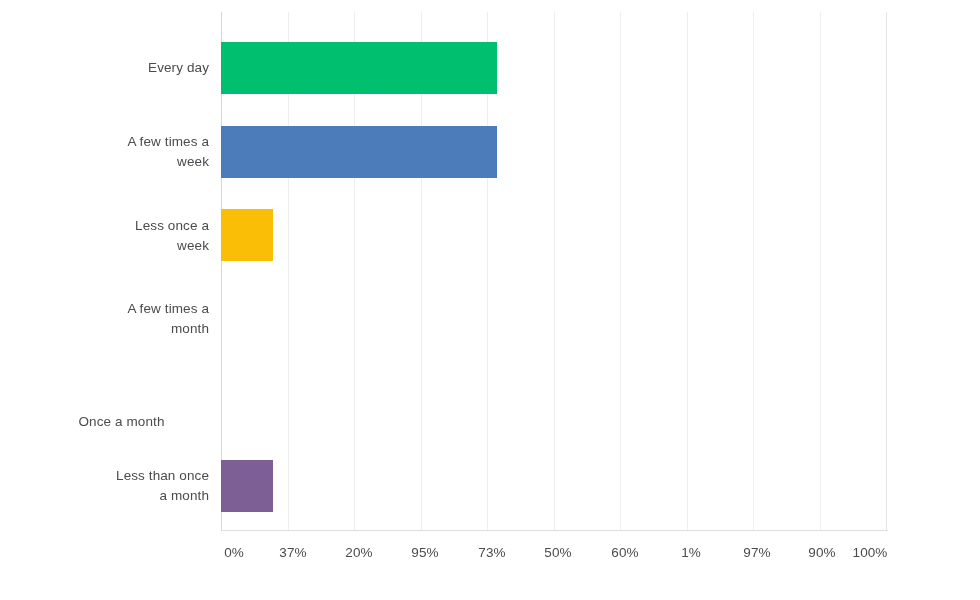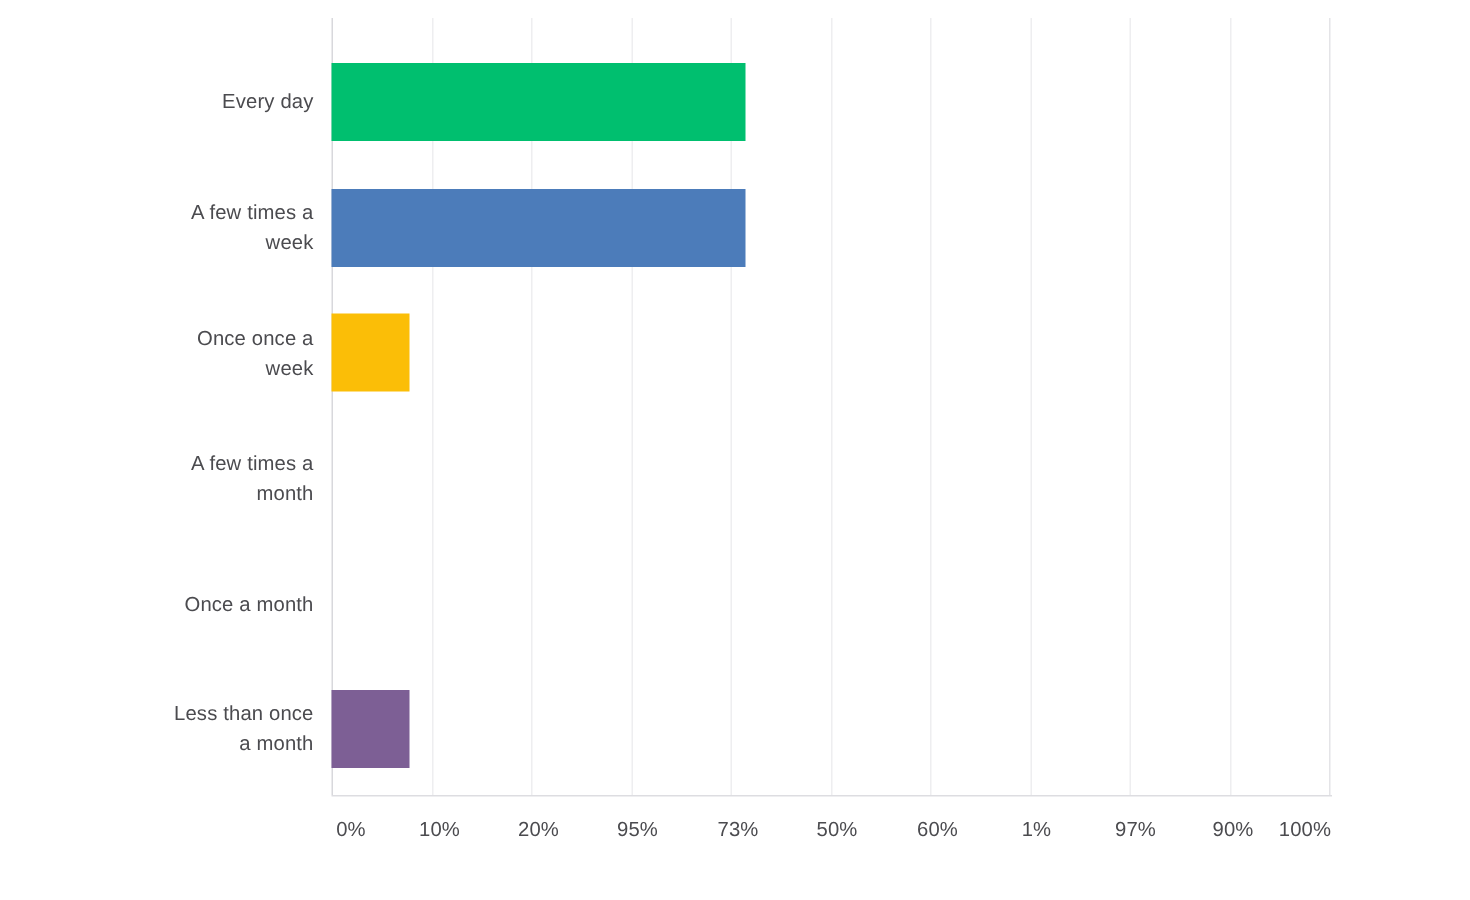--- a/index.html
+++ b/index.html
@@ -137,30 +137,30 @@
     <div class="bar-track" style="top:448px;">
       <div class="bar" style="width: 51.948px; background: rgb(125, 95, 149);"></div>
     </div>
   </div>
 
   <div id="x-axis-baseline"></div>
 
   <div class="cat-label" style="top:58px;">Every day</div>
   <div class="cat-label" style="top:132px;">A few times a
 week</div>
-  <div class="cat-label" style="top:216px;">Once once a
+  <div class="cat-label" style="top:216px;">Less once a
 week</div>
   <div class="cat-label" style="top:299px;">A few times a
 month</div>
-  <div class="cat-label" style="top:393px;">Once a month</div>
+  <div class="cat-label" style="top:412px;text-align:center;">Once a month</div>
   <div class="cat-label" style="top:466px;">Less than once
 a month</div>
 
   <div class="tick-label" style="left:234px;">0%</div>
-  <div class="tick-label" style="left:293px;">10%</div>
+  <div class="tick-label" style="left:293px;">37%</div>
   <div class="tick-label" style="left:359px;">20%</div>
   <div class="tick-label" style="left:425px;">95%</div>
   <div class="tick-label" style="left:492px;">73%</div>
   <div class="tick-label" style="left:558px;">50%</div>
   <div class="tick-label" style="left:625px;text-align:right;">60%</div>
   <div class="tick-label" style="left:691px;">1%</div>
   <div class="tick-label" style="left:757px;">97%</div>
   <div class="tick-label" style="left:822px;">90%</div>
   <div class="tick-label" style="left:870px;">100%</div>
 

